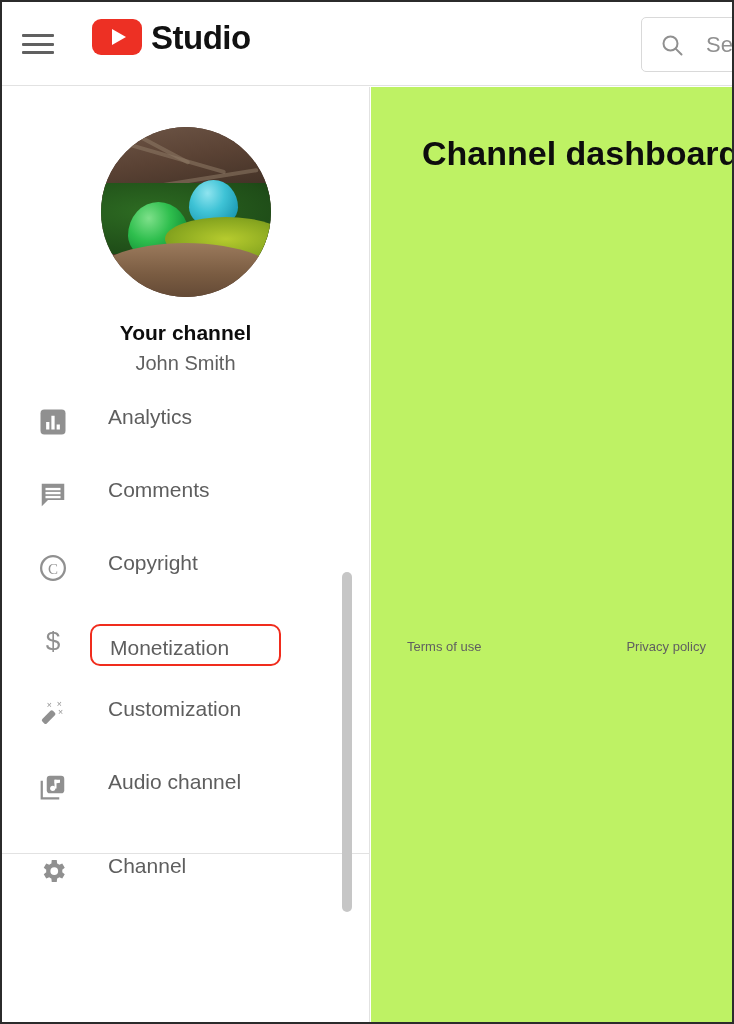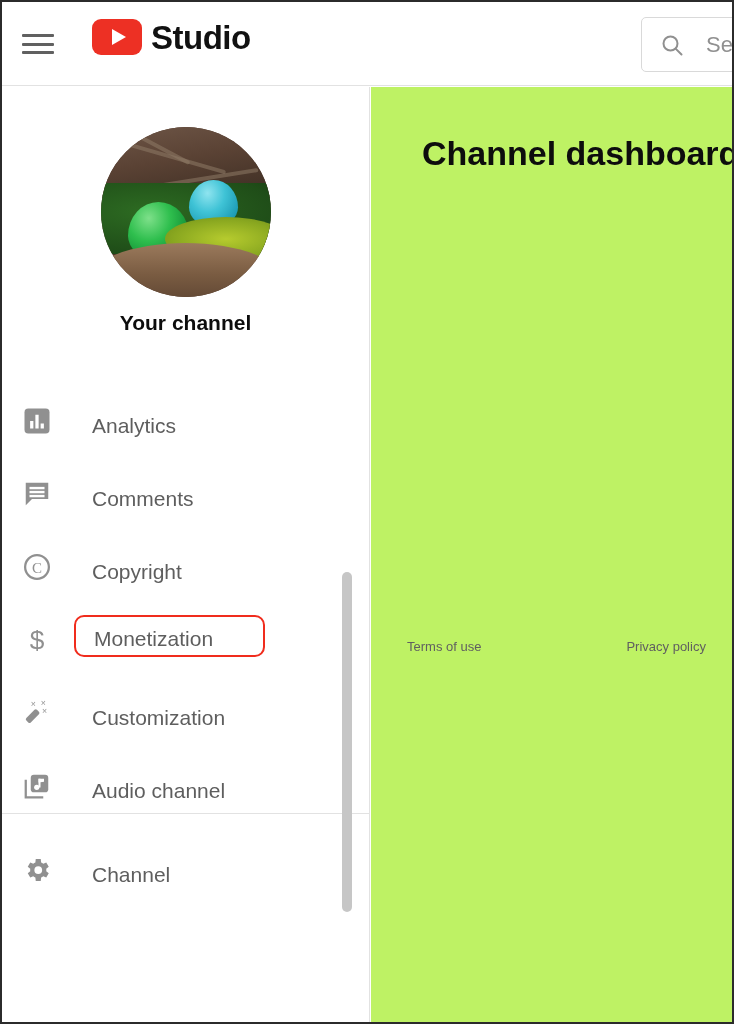--- a/index.html
+++ b/index.html
@@ -172,38 +172,39 @@
     position: absolute; left: 16%; top: 44%; width: 36%; height: 34%;
     border-radius: 50% 50% 48% 48% / 58% 58% 42% 42%;
     background: radial-gradient(ellipse at 34% 28%, #7ee08a 0%, #2fbf4e 38%, #108c33 75%, #0a6625 100%);
   }
   #avatar .egg-blue {
     position: absolute; left: 52%; top: 31%; width: 29%; height: 28%;
     border-radius: 50% 50% 48% 48% / 58% 58% 42% 42%;
     background: radial-gradient(ellipse at 38% 28%, #8fe4ef 0%, #3fc3d6 40%, #1e9cb5 78%, #14798f 100%);
   }
   #channel-title {
-    margin-top: 14px;
+    margin-top: 24px;
     font-size: 21px;
     font-weight: bold;
     color: #0d0d0d;
   }
   #channel-subtitle {
     margin-top: 7px;
     font-size: 20px;
     color: #606060;
   }
 
   #nav-list { margin-top: 30px; }
   .nav-item {
     height: 73px;
     display: flex;
-    align-items: flex-end;
+    align-items: flex-start;
     cursor: pointer;
     position: relative;
+    margin-left: 16px;
   }
   .nav-icon {
     width: 34px;
     height: 34px;
     margin-left: 18px;
     flex: 0 0 auto;
     display: flex;
     align-items: center;
     justify-content: center;
   }
@@ -315,20 +316,21 @@
         <div class="twig3"></div>
         <div class="twig1"></div>
         <div class="twig2"></div>
         <div class="moss"></div>
         <div class="egg-blue"></div>
         <div class="egg-green"></div>
         <div class="moss2"></div>
         <div class="rim"></div>
       </div>
       <div id="channel-title">Your channel</div>
+      <div id="channel-subtitle">John Smith</div>
     </div>
 
     <div id="nav-list">
 
       <div class="nav-item">
         <span class="nav-icon">
           <svg width="30" height="30" viewBox="0 0 24 24">
             <rect x="2" y="2" width="20" height="20" rx="3" fill="#909090"></rect>
             <rect x="6.5" y="12" width="2.6" height="6" fill="#ffffff"></rect>
             <rect x="10.7" y="7" width="2.6" height="11" fill="#ffffff"></rect>

